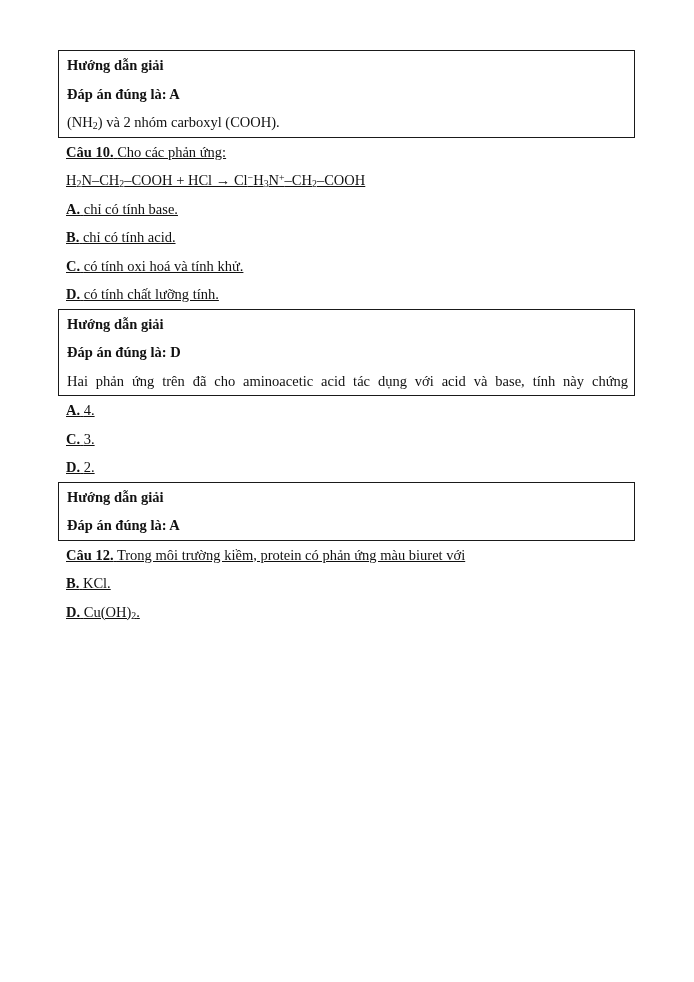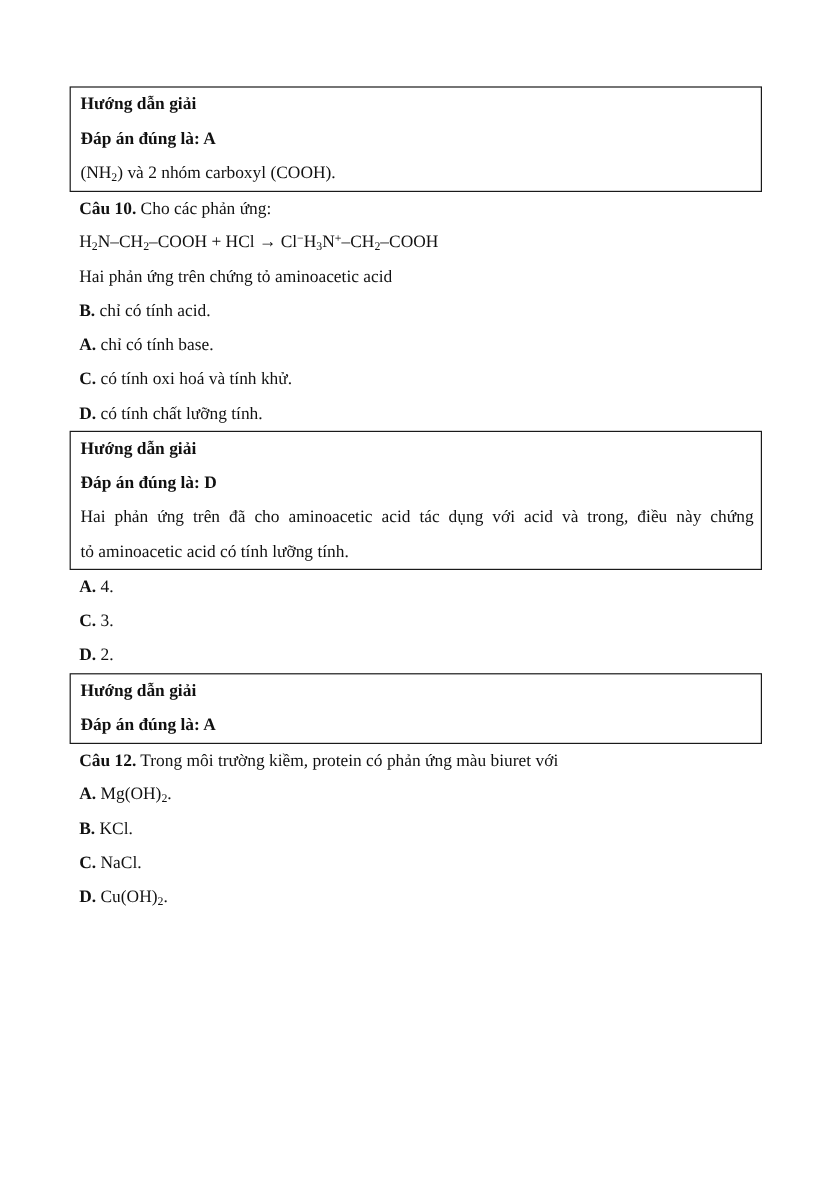--- a/index.html
+++ b/index.html
@@ -1,27 +1,27 @@
 <!DOCTYPE html>
 <html><head>
 <meta charset="utf-8">
 <style>
   html, body { margin: 0; padding: 0; background: #ffffff; }
   body {
     width: 694px; height: 982px; position: relative; overflow: hidden;
     font-family: "Liberation Serif", "DejaVu Serif", serif;
     color: #111111; font-size: 14.5px;
   }
-  .page { position: absolute; left: 58px; top: 72px; width: 577px; }
+  .page { position: absolute; left: 58px; top: 50px; width: 577px; }
   .box {
     border: 1.2px solid #1a1a1a;
     padding: 0 6px 0 8px;
   }
   .line { height: 28.5px; line-height: 28.5px; white-space: nowrap; }
-  .plain { padding-left: 8px; }
+  .plain { padding-left: 8px; text-decoration: underline; }
   b, .b { font-weight: bold; }
   sub { font-size: 0.68em; vertical-align: -0.25em; line-height: 0; }
   sup { font-size: 0.68em; vertical-align: 0.45em; line-height: 0; }
   .justify { text-align: justify; text-align-last: justify; }
 </style>
 </head>
 <body>
 
 <div class="page">
 
@@ -30,49 +30,45 @@
     <div class="line b">Đáp án đúng là: A</div>
     <div class="line">(NH<sub>2</sub>) và 2 nhóm carboxyl (COOH).</div>
   </div>
 
   <div>
     <div class="line plain">
       <b>Câu 10.</b>
       <span>Cho các phản ứng:</span>
     </div>
     <div class="line plain">H<sub>2</sub>N–CH<sub>2</sub>–COOH + HCl → Cl<sup>−</sup>H<sub>3</sub>N<sup>+</sup>–CH<sub>2</sub>–COOH</div>
-    <div class="line plain">Hai phản ứng trên chứng tỏ aminoacetic acid</div>
+    <div class="line plain"><b>A.</b> <span>chỉ có tính base.</span></div>
     <div class="line plain"><b>B.</b> <span>chỉ có tính acid.</span></div>
-    <div class="line plain"><b>A.</b> <span>chỉ có tính base.</span></div>
     <div class="line plain"><b>C.</b> <span>có tính oxi hoá và tính khử.</span></div>
     <div class="line plain"><b>D.</b> <span>có tính chất lưỡng tính.</span></div>
   </div>
 
   <div class="box">
     <div class="line b">Hướng dẫn giải</div>
     <div class="line b">Đáp án đúng là: D</div>
-    <div class="line justify">Hai phản ứng trên đã cho aminoacetic acid tác dụng với acid và trong, điều này chứng</div>
-    <div class="line">tỏ aminoacetic acid có tính lưỡng tính.</div>
+    <div class="line justify">Hai phản ứng trên đã cho aminoacetic acid tác dụng với acid và base, tính này chứng</div>
   </div>
 
   <div>
     <div class="line plain"><b>A.</b> <span>4.</span></div>
     <div class="line plain"><b>C.</b> <span>3.</span></div>
     <div class="line plain"><b>D.</b> <span>2.</span></div>
   </div>
 
   <div class="box">
     <div class="line b">Hướng dẫn giải</div>
     <div class="line b">Đáp án đúng là: A</div>
   </div>
 
   <div>
     <div class="line plain">
       <b>Câu 12.</b>
       <span>Trong môi trường kiềm, protein có phản ứng màu biuret với</span>
     </div>
-    <div class="line plain"><b>A.</b> <span>Mg(OH)<sub>2</sub>.</span></div>
     <div class="line plain"><b>B.</b> <span>KCl.</span></div>
-    <div class="line plain"><b>C.</b> <span>NaCl.</span></div>
     <div class="line plain"><b>D.</b> <span>Cu(OH)<sub>2</sub>.</span></div>
   </div>
 
 </div>
 
 </body></html>

